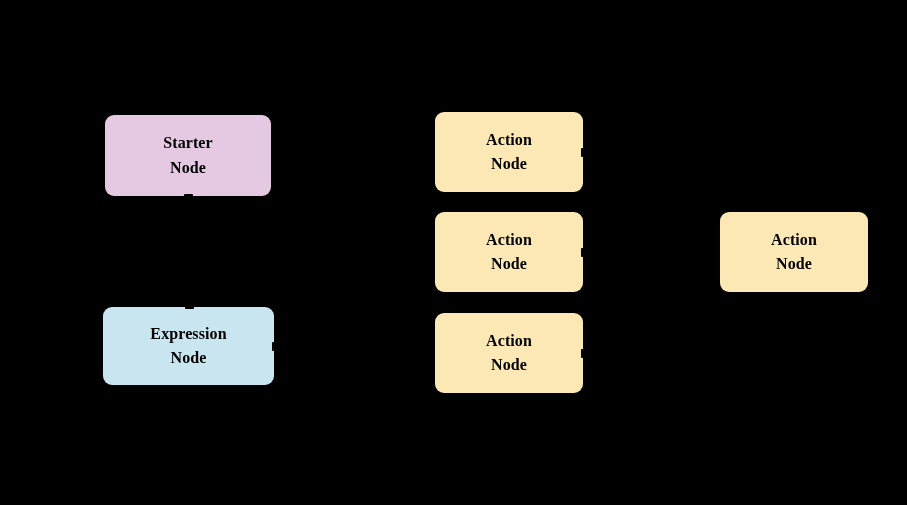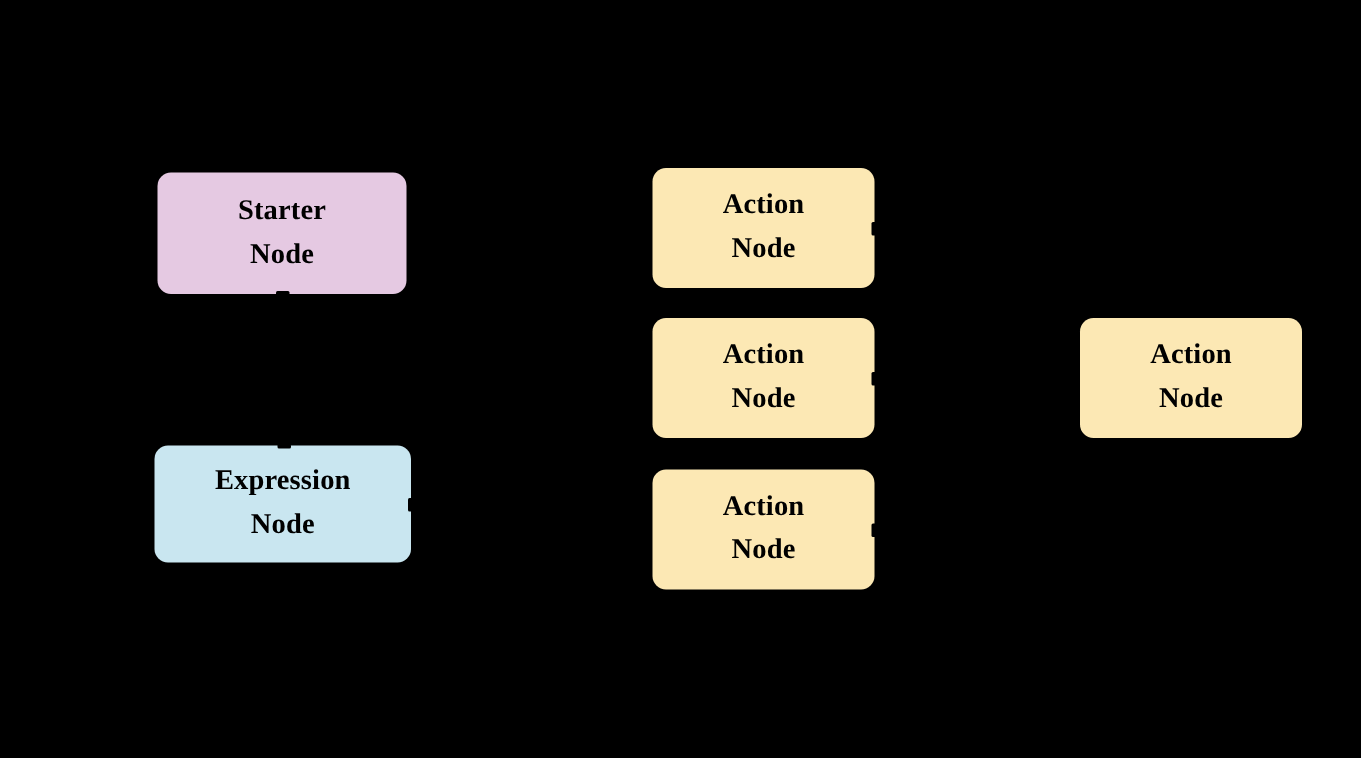--- a/index.html
+++ b/index.html
@@ -33,21 +33,21 @@
   .node {
     position: absolute;
     box-sizing: border-box;
     border-radius: 9px;
     display: flex;
     align-items: center;
     justify-content: center;
     text-align: center;
     color: #000000;
     font-weight: bold;
-    font-size: 19px;
+    font-size: 16px;
     line-height: 1.52;
     letter-spacing: 0.1px;
     user-select: none;
   }
 
   .node-label {
     display: block;
     white-space: pre-line;
     padding: 0 6px;
   }
@@ -101,21 +101,21 @@
       <path d="M583,353 C650,353 660,252 719,252"></path>
     </g>
   </svg>
 
   <div class="node" style="left: 105px; top: 115px; width: 166px; height: 81px; background: rgb(229, 201, 226); color: rgb(0, 0, 0);">
     <span class="node-label">Starter
 Node</span>
     <span class="port port-bottom"></span>
   </div>
 
-  <div class="node" style="left: 103px; top: 297px; width: 171px; height: 78px; background: rgb(201, 230, 240); color: rgb(0, 0, 0);">
+  <div class="node" style="left: 103px; top: 307px; width: 171px; height: 78px; background: rgb(201, 230, 240); color: rgb(0, 0, 0);">
     <span class="node-label">Expression
 Node</span>
     <span class="port port-top"></span>
     <span class="port port-right"></span>
   </div>
 
   <div class="node" style="left: 435px; top: 112px; width: 148px; height: 80px; background: rgb(252, 232, 180); color: rgb(0, 0, 0);">
     <span class="node-label">Action
 Node</span>
     <span class="port port-right"></span>

